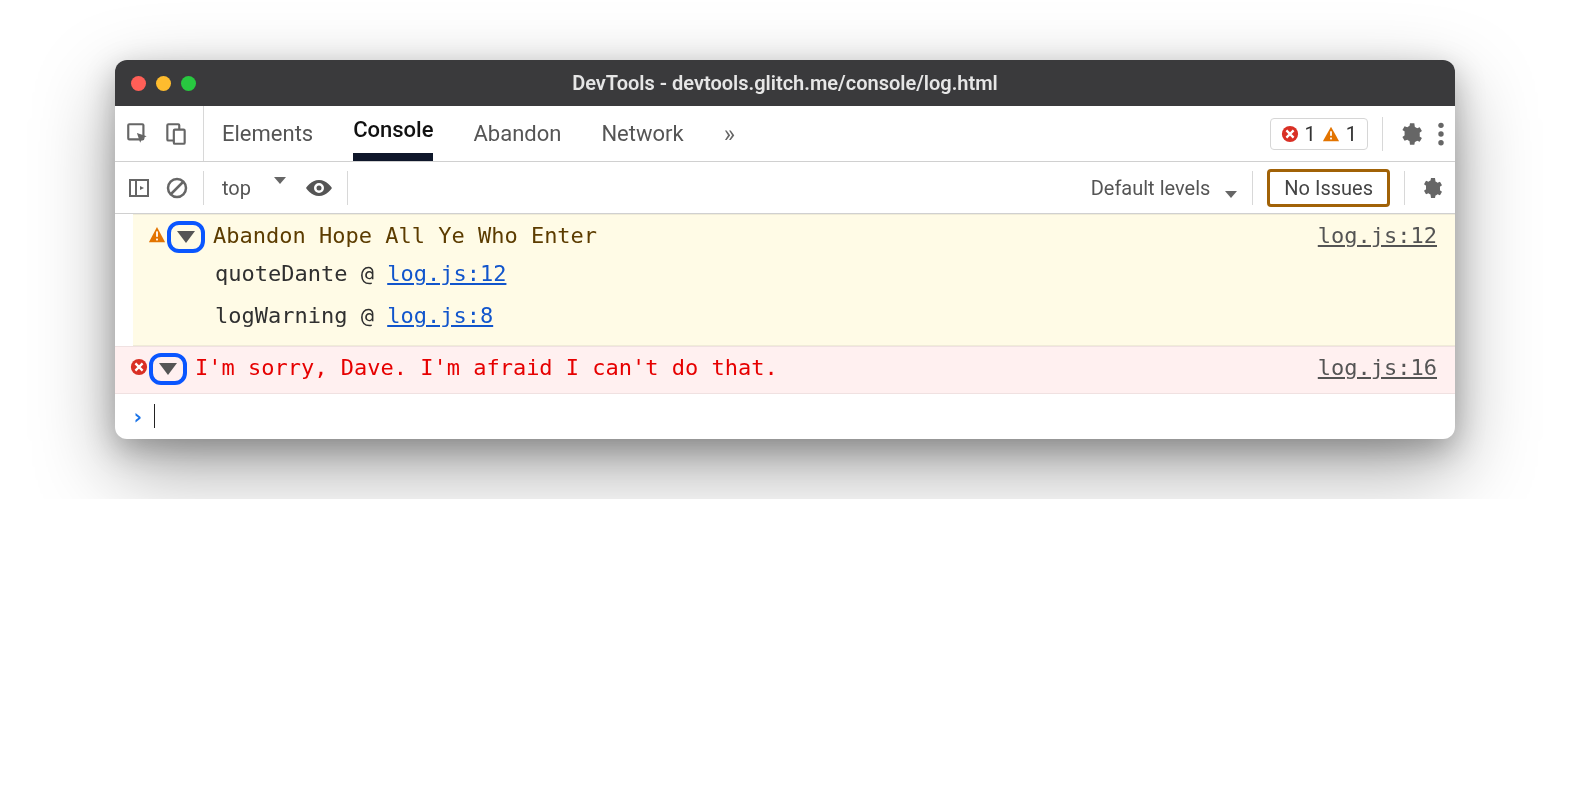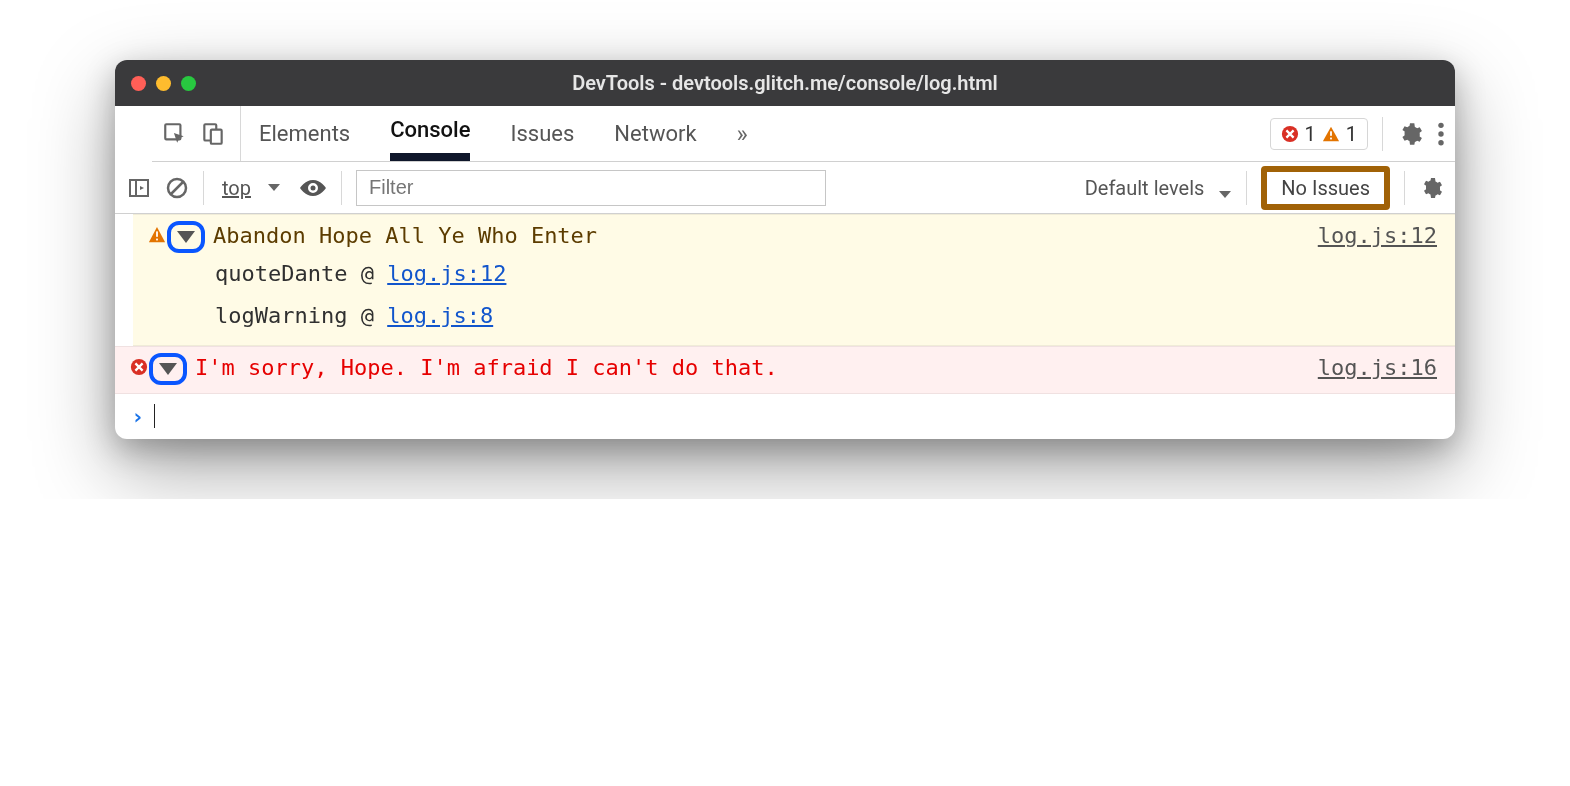--- a/index.html
+++ b/index.html
@@ -34,45 +34,45 @@
   .title {
     position: absolute; left: 0; right: 0; text-align: center;
     color: #e6e6e6; font-size: 20px; font-weight: 600;
     pointer-events: none;
   }
   .tabbar {
     display: flex; align-items: center;
     height: 56px;
     border-bottom: 1px solid #d0d0d0;
     padding: 0 10px;
-    font-size: 22px; color: #555; margin-left: 37px;
+    font-size: 22px; color: #555;
   }
   .tb-left { display: flex; align-items: center; gap: 12px; padding-right: 14px; border-right: 1px solid #d8d8d8; height: 100%;}
   .tabs { display: flex; align-items: center; height: 100%; margin-left: 18px; gap: 40px; flex: 1;}
   .tab { height: 100%; display: flex; align-items: center; cursor: pointer; color:#555;}
   .tab.active { color: #111; border-bottom: 8px solid #0f172a; font-weight: 500;}
   .tb-right { display: flex; align-items: center; gap: 14px; padding-left: 14px; }
   .err-warn-box {
     border: 1px solid #d6d6d6; border-radius: 4px; padding: 3px 10px;
     display: flex; align-items: center; gap: 6px; font-size: 20px; color: #333;
   }
   .sep-v { width:1px; height:34px; background:#d8d8d8; }
   .toolbar {
     display: flex; align-items: center;
     height: 52px; border-bottom: 1px solid #d0d0d0;
     padding: 0 12px; gap: 14px; font-size: 20px; color:#555;
   }
-  .context-sel { display:flex; align-items:center; gap:16px; padding: 0 4px; text-decoration: underline;}
+  .context-sel { display:flex; gap:22px; padding: 0 4px;}
   .filter-input {
     flex: 0 0 470px; height: 36px; border: 1px solid #c6c6c6;
     font-size: 20px; padding: 0 12px; color:#777; background:#fff;
   }
   .levels { display:flex; align-items:flex-end; gap:14px; margin-left:auto;}
   .noissues {
-    border:6px solid #a16207; border-radius:4px; padding:4px 14px;
+    border:3px solid #a16207; border-radius:4px; padding:4px 14px;
     font-size:20px; color:#444;
   }
   .console-body { font-family: Menlo, Consolas, monospace; font-size: 22px; }
   .msg { padding: 8px 18px 8px 12px; border-top:1px solid rgba(0,0,0,0.06); border-bottom:1px solid rgba(0,0,0,0.06);}
   .msg-head { display:flex; align-items:flex-start; }
   .msg-warn { background:#fffbe6;margin-left:18px; }
   .msg-err  { background:#fff0f0; }
   .msg-warn .msg-text { color:#5c3c00; }
   .msg-err  .msg-text { color:#e60000; }
   .msg-icon { width:24px; display:inline-flex; justify-content:center; margin-top:3px;}
@@ -120,21 +120,21 @@
       <span class="icon-btn">
         <svg width="26" height="26" viewBox="0 0 24 24" fill="none" stroke="#666" stroke-width="2">
           <rect x="4" y="3" width="11" height="15" rx="1"></rect>
           <rect x="10" y="8" width="10" height="13" rx="1" fill="#fff"></rect>
         </svg>
       </span>
     </div>
     <div class="tabs">
       <div class="tab">Elements</div>
       <div class="tab active">Console</div>
-      <div class="tab">Issues</div>
+      <div class="tab">Abandon</div>
       <div class="tab">Network</div>
       <span class="icon-btn" style="color:#666;font-size:24px;">»</span>
     </div>
     <div class="tb-right">
       <div class="err-warn-box">
         <svg width="18" height="18" viewBox="0 0 20 20">
             <circle cx="10" cy="10" r="9" fill="#d93025"></circle>
             <path d="M6 6 L14 14 M14 6 L6 14" stroke="#fff" stroke-width="2.5"></path>
           </svg>
         <span>1</span>
@@ -184,21 +184,20 @@
           </svg>
         </span>
     </div>
     <span class="icon-btn">
       <svg width="28" height="20" viewBox="0 0 28 20" fill="#555">
           <path d="M14 2C6 2 1 10 1 10s5 8 13 8 13-8 13-8S22 2 14 2zm0 13a5 5 0 110-10 5 5 0 010 10z"></path>
           <circle cx="14" cy="10" r="2.5"></circle>
         </svg>
     </span>
     <div class="sep-v"></div>
-    <input class="filter-input" placeholder="Filter" style="">
     <div class="levels">
       <span>Default levels</span>
       <span>
           <svg width="14" height="10" viewBox="0 0 14 10">
             <path d="M1 1 L7 8 L13 1" fill="#666"></path>
           </svg>
         </span>
     </div>
     <div class="sep-v"></div>
     <div class="noissues">No Issues</div>
@@ -241,21 +240,21 @@
       <div class="msg-head">
         <span class="msg-icon">
           <svg width="18" height="18" viewBox="0 0 20 20">
               <circle cx="10" cy="10" r="9" fill="#d93025"></circle>
               <path d="M6 6 L14 14 M14 6 L6 14" stroke="#fff" stroke-width="2.5"></path>
             </svg>
         </span>
         <span class="expand-wrap">
             <span class="tri-down"></span>
           </span>
-        <span class="msg-text">I'm sorry, Hope. I'm afraid I can't do that.</span>
+        <span class="msg-text">I'm sorry, Dave. I'm afraid I can't do that.</span>
         <span class="src-link">log.js:16</span>
       </div>
     </div>
 
     <div class="prompt-row">
       <span class="prompt-caret">›</span>
       <span class="cursor-bar"></span>
     </div>
   </div>
 

